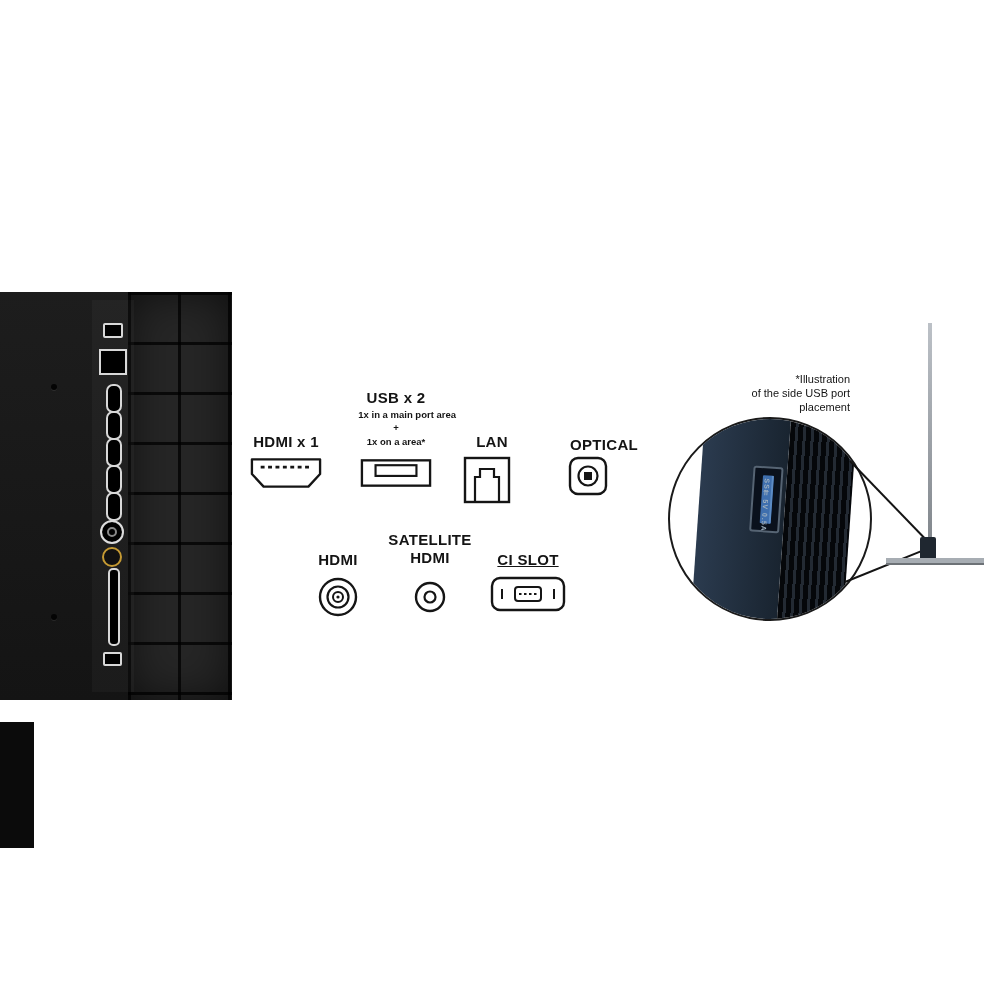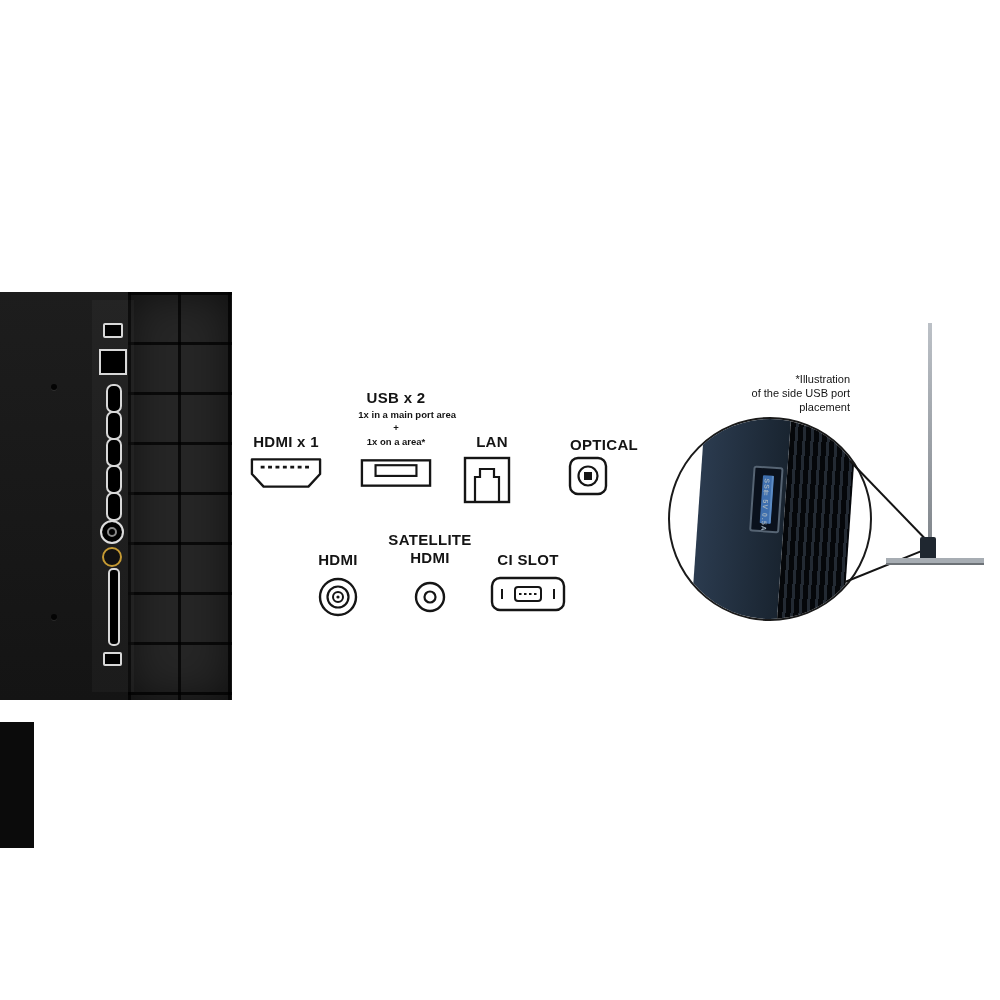--- a/index.html
+++ b/index.html
@@ -120,21 +120,21 @@
     <div>SATELLITE</div>
     <div>HDMI</div>
   </div>
   <div class="abs icon" style="left:412px;top:579px;">
     <svg width="36" height="36" viewBox="0 0 36 36">
       <circle cx="18" cy="18" r="14" fill="none" stroke="#151515" stroke-width="2.4"></circle>
       <circle cx="18" cy="18" r="5.5" fill="none" stroke="#151515" stroke-width="2.2"></circle>
     </svg>
   </div>
 
-  <div class="abs label" style="left:478px;top:551px;width:100px;">CI SLOT</div>
+  <div class="abs label" style="left:478px;top:551px;width:100px;text-decoration:underline;">CI SLOT</div>
   <div class="abs icon" style="left:489px;top:575px;">
     <svg width="78" height="38" viewBox="0 0 78 38">
       <rect x="3" y="3" width="72" height="32" rx="8" fill="none" stroke="#151515" stroke-width="2.4"></rect>
       <rect x="26" y="12" width="26" height="14" rx="3" fill="none" stroke="#151515" stroke-width="2"></rect>
       <path d="M30 19 H48" fill="none" stroke="#151515" stroke-width="2" stroke-dasharray="2.5 2.5"></path>
       <path d="M13 14 v10 M65 14 v10" stroke="#151515" stroke-width="2"></path>
     </svg>
   </div>
 
   <div class="abs co-note" style="left:690px;top:372px;width:160px;">

